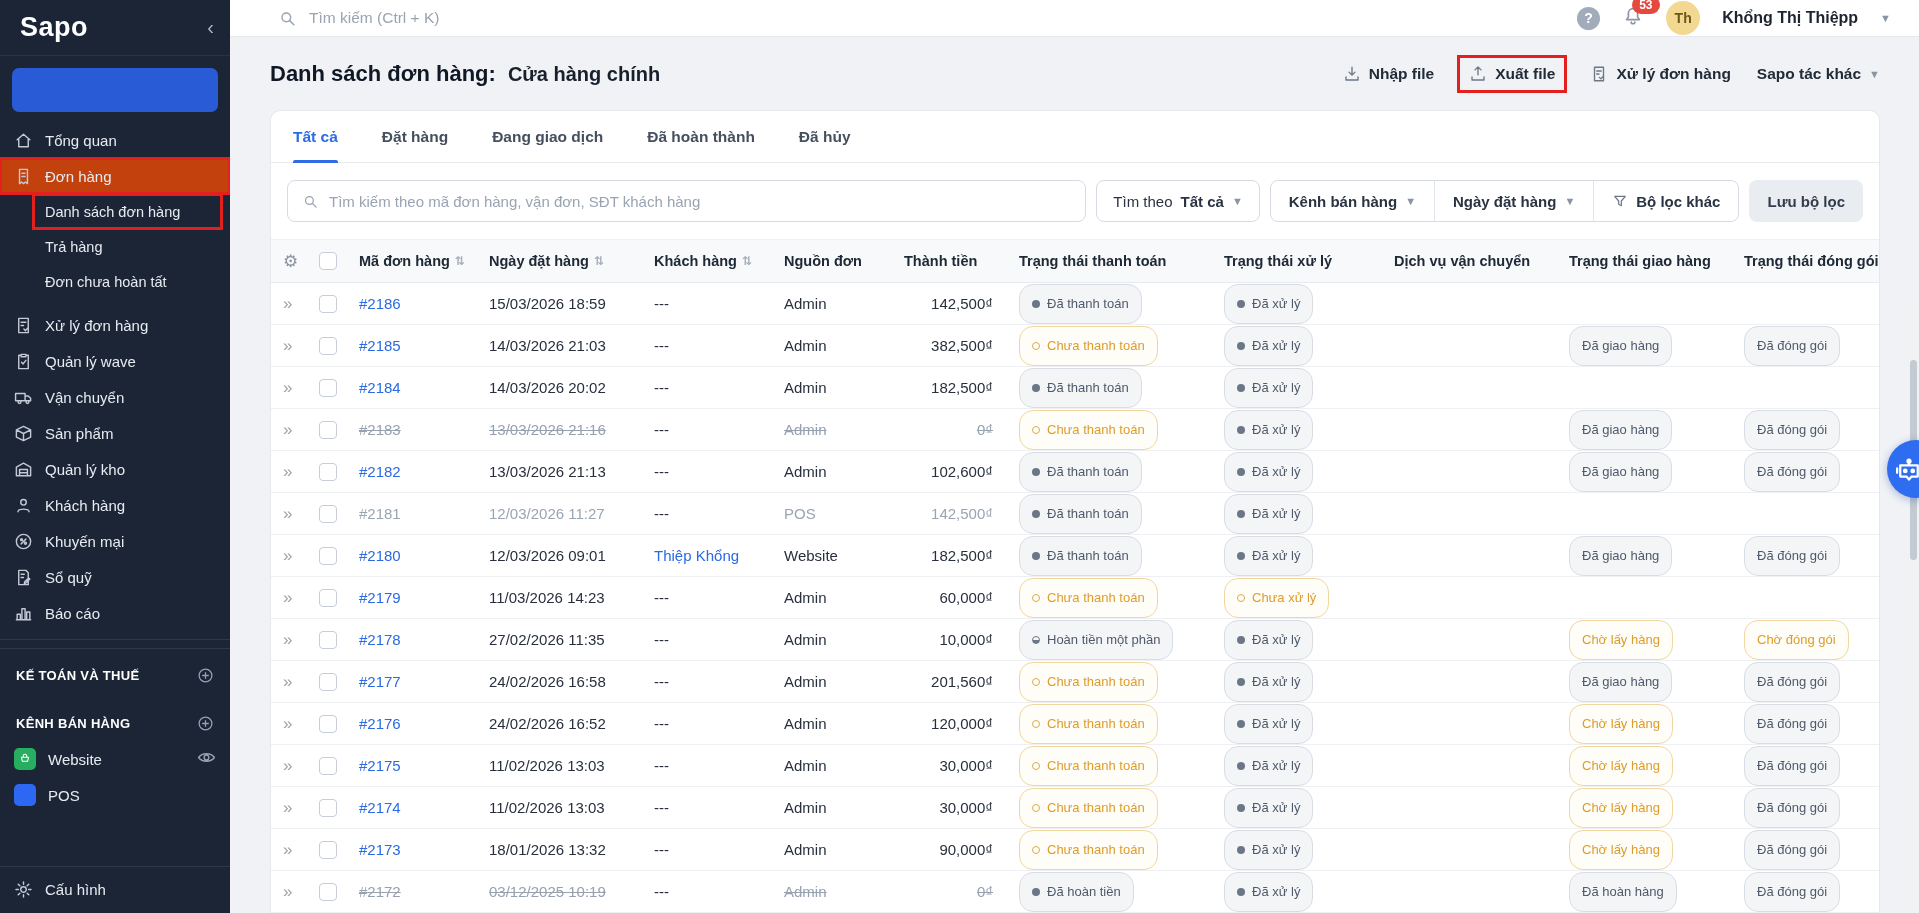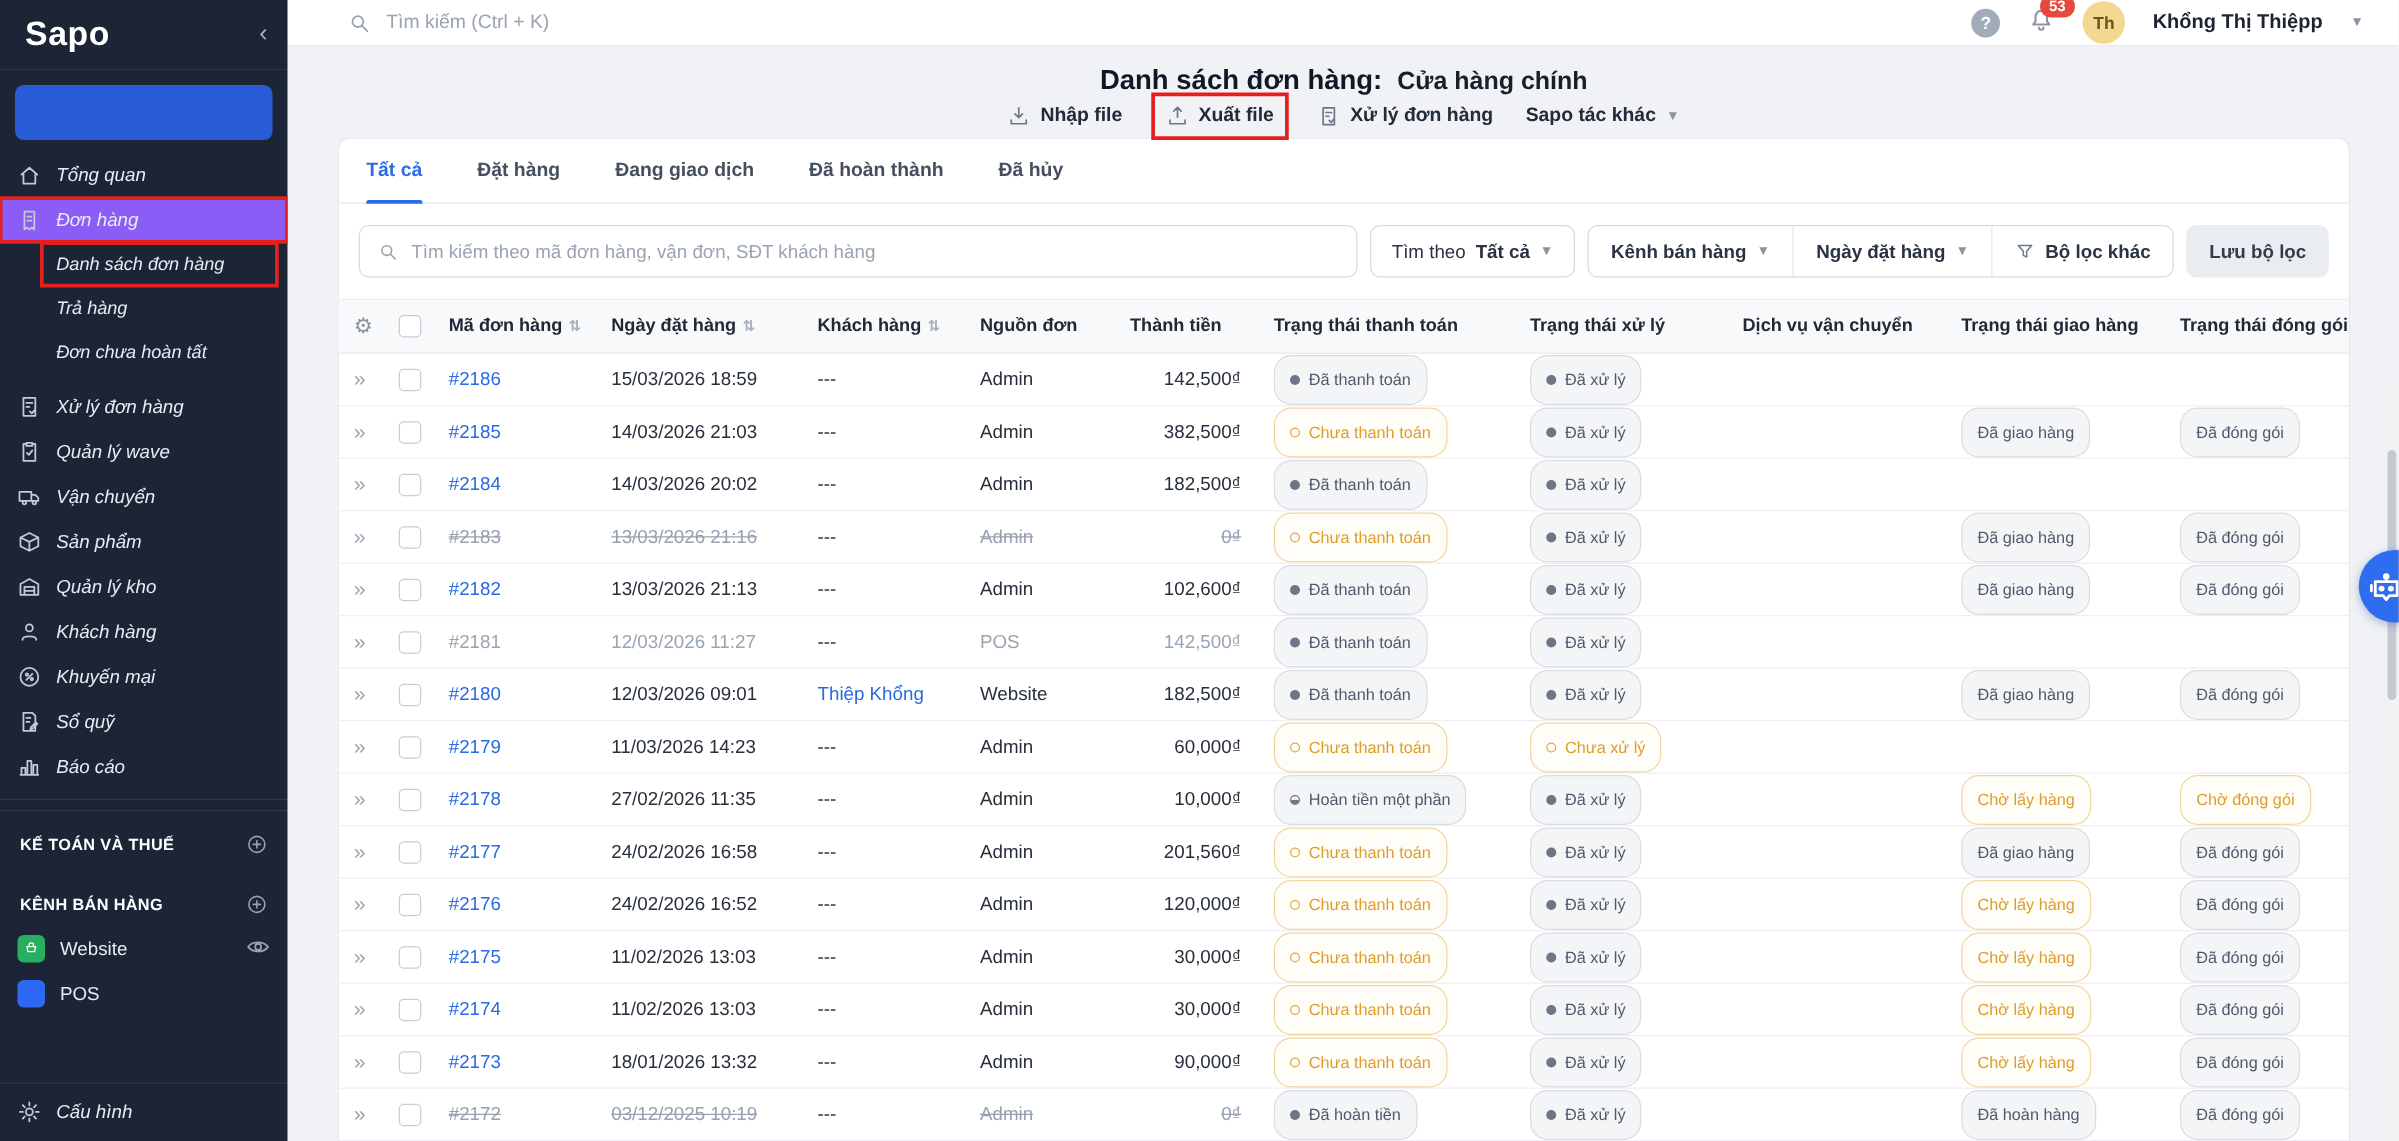--- a/index.html
+++ b/index.html
@@ -12,23 +12,23 @@
     display:flex; flex-direction:column; position:relative; z-index:2; }
   .logo-row { height:56px; display:flex; align-items:center; justify-content:space-between;
     padding:0 16px 0 20px; border-bottom:1px solid rgba(255,255,255,.07); }
   .logo { font-size:27px; font-weight:700; letter-spacing:.5px; color:#fff; }
   .collapse { color:#aab3c2; font-size:20px; cursor:pointer; }
   .side-scroll { flex:1; overflow:hidden; padding-top:8px; }
   .primary-btn { margin:4px 12px 10px 12px; height:44px; background:#2a5bd7; border-radius:7px;
     display:flex; align-items:center; color:#fff; font-size:15.5px; font-weight:600; }
   .primary-btn .pb-main { flex:1; display:flex; align-items:center; gap:10px; padding-left:13px; }
   .side-item { height:36px; display:flex; align-items:center; gap:12px; padding:0 14px;
-    font-size:15px; color:#e7ebf2; cursor:pointer; position:relative;font-style:italic; }
+    font-size:15px; color:#e7ebf2; cursor:pointer; position:relative; }
   .side-item svg { width:19px; height:19px; stroke:#c3cad6; flex-shrink:0; }
-  .side-item.group-open { background:#8b5cf6; }
+  .side-item.group-open { background:#c2410c; }
   .side-sub { padding-left:45px; font-size:14.5px; height:35px; }
   .side-item.annotated { outline:3px solid #e3201d; outline-offset:-2px; }
   .side-sub.annotated { margin-left:33px; padding-left:12px; width:189px; }
   .side-div { height:1px; background:rgba(255,255,255,.09); margin:8px 0; }
   .side-section { height:36px; display:flex; align-items:center; justify-content:space-between;
     padding:0 16px; font-size:13px; font-weight:700; letter-spacing:.3px; color:#fff; }
   .side-section svg { width:17px; height:17px; stroke:#97a1b2; }
   .sect-sp { height:12px; }
   .chan-item { height:36px; display:flex; align-items:center; gap:12px; padding:0 14px; font-size:15px; }
   .chan-tile { width:22px; height:22px; border-radius:5px; display:flex; align-items:center; justify-content:center; }
@@ -54,21 +54,21 @@
   .bell-wrap { position:relative; }
   .bell-wrap svg { width:22px; height:22px; stroke:#8a94a4; }
   .notif-badge { position:absolute; top:-9px; left:10px; background:#e5483d; color:#fff;
     font-size:12px; font-weight:700; border-radius:10px; padding:2px 7px; }
   .avatar { width:34px; height:34px; border-radius:50%; background:#f3d892; color:#6b5618;
     font-size:14px; font-weight:600; display:flex; align-items:center; justify-content:center; }
   .user-name { font-size:16px; font-weight:600; color:#1c2430; }
   .caret { font-size:11px; color:#8a94a4; }
 
   .content { flex:1; padding:14px 39px 0 40px; }
-  .page-header { display:flex; align-items:center; justify-content:space-between; height:46px;flex-direction:column; }
+  .page-header { display:flex; align-items:center; justify-content:space-between; height:46px; }
   .ph-title { display:flex; align-items:baseline; gap:12px; }
   .ph-title .t1 { font-size:22px; font-weight:700; color:#101826; }
   .ph-title .t2 { font-size:20px; font-weight:600; color:#18202c; }
   .ph-actions { display:flex; align-items:center; gap:26px; }
   .act-btn { display:flex; align-items:center; gap:8px; font-size:15.5px; font-weight:600;
     color:#222b38; cursor:pointer; background:none; border:none; font-family:inherit; }
   .act-btn svg { width:18px; height:18px; stroke:#6d7786; }
   .act-btn.annotated { outline:3px solid #e3201d; outline-offset:0px; padding:7px 9px; }
   .create-btn { display:flex; align-items:center; gap:9px; background:#3674f2; color:#fff;
     border:none; border-radius:8px; height:42px; padding:0 18px; font-size:15.5px; font-weight:600;

